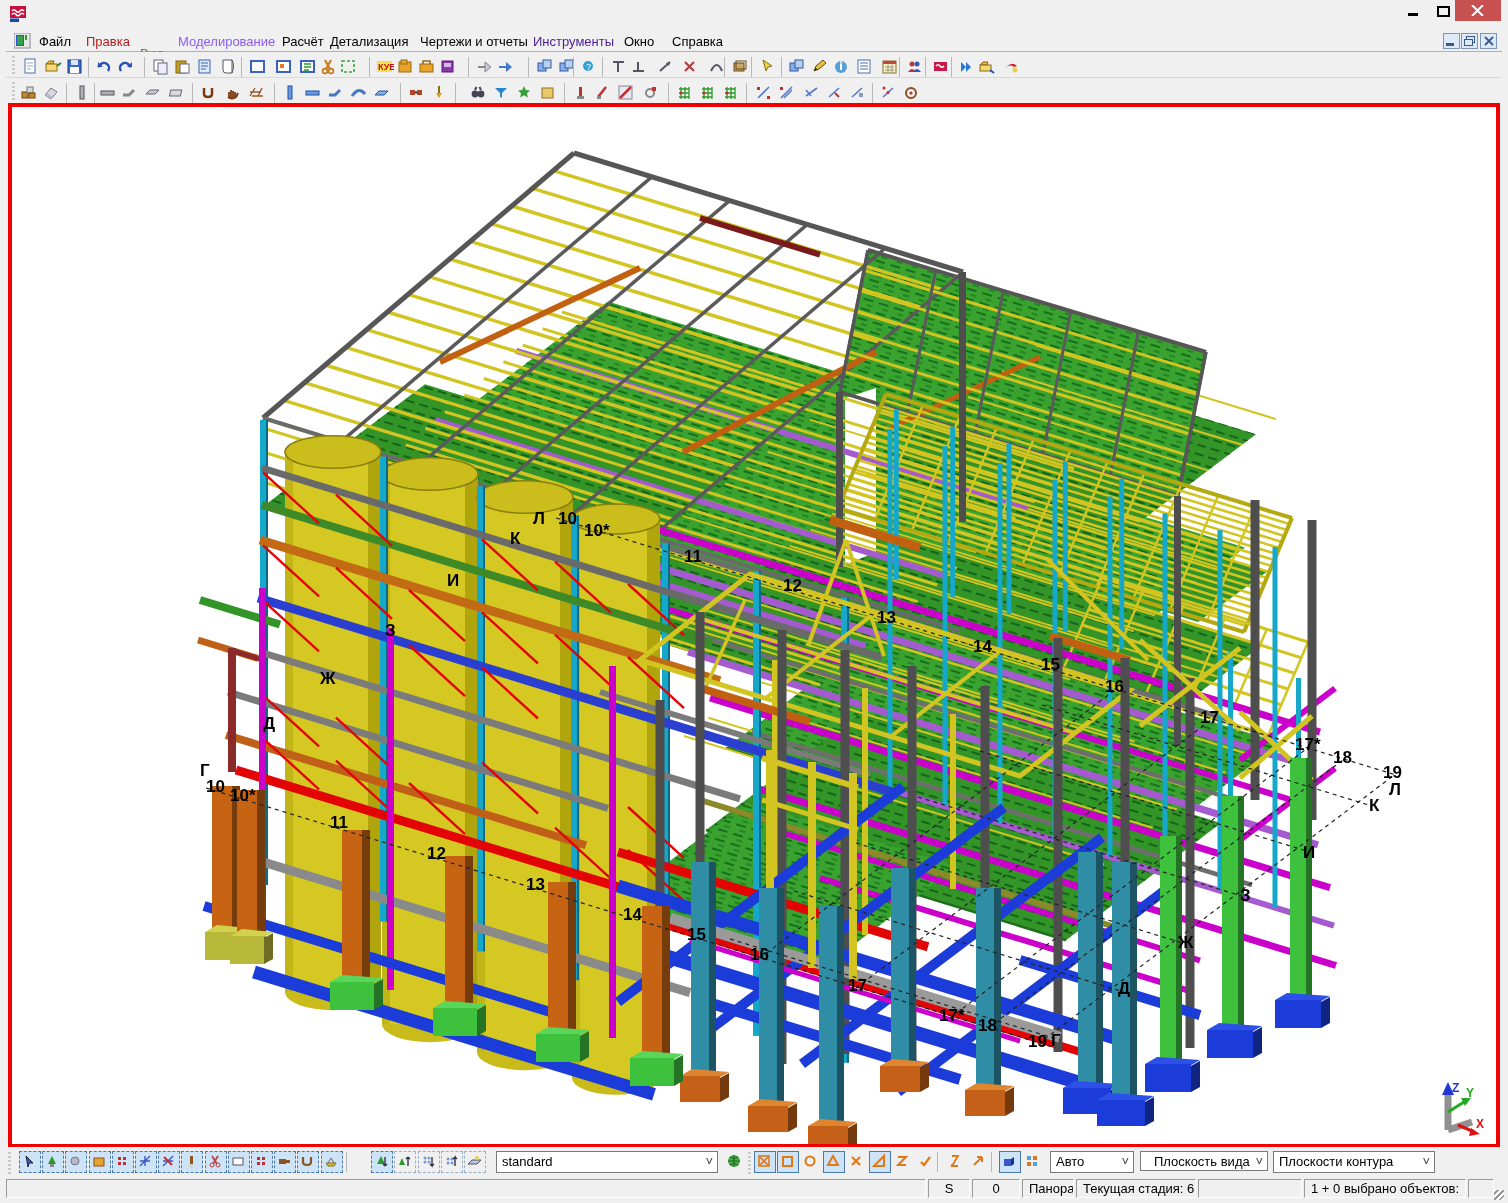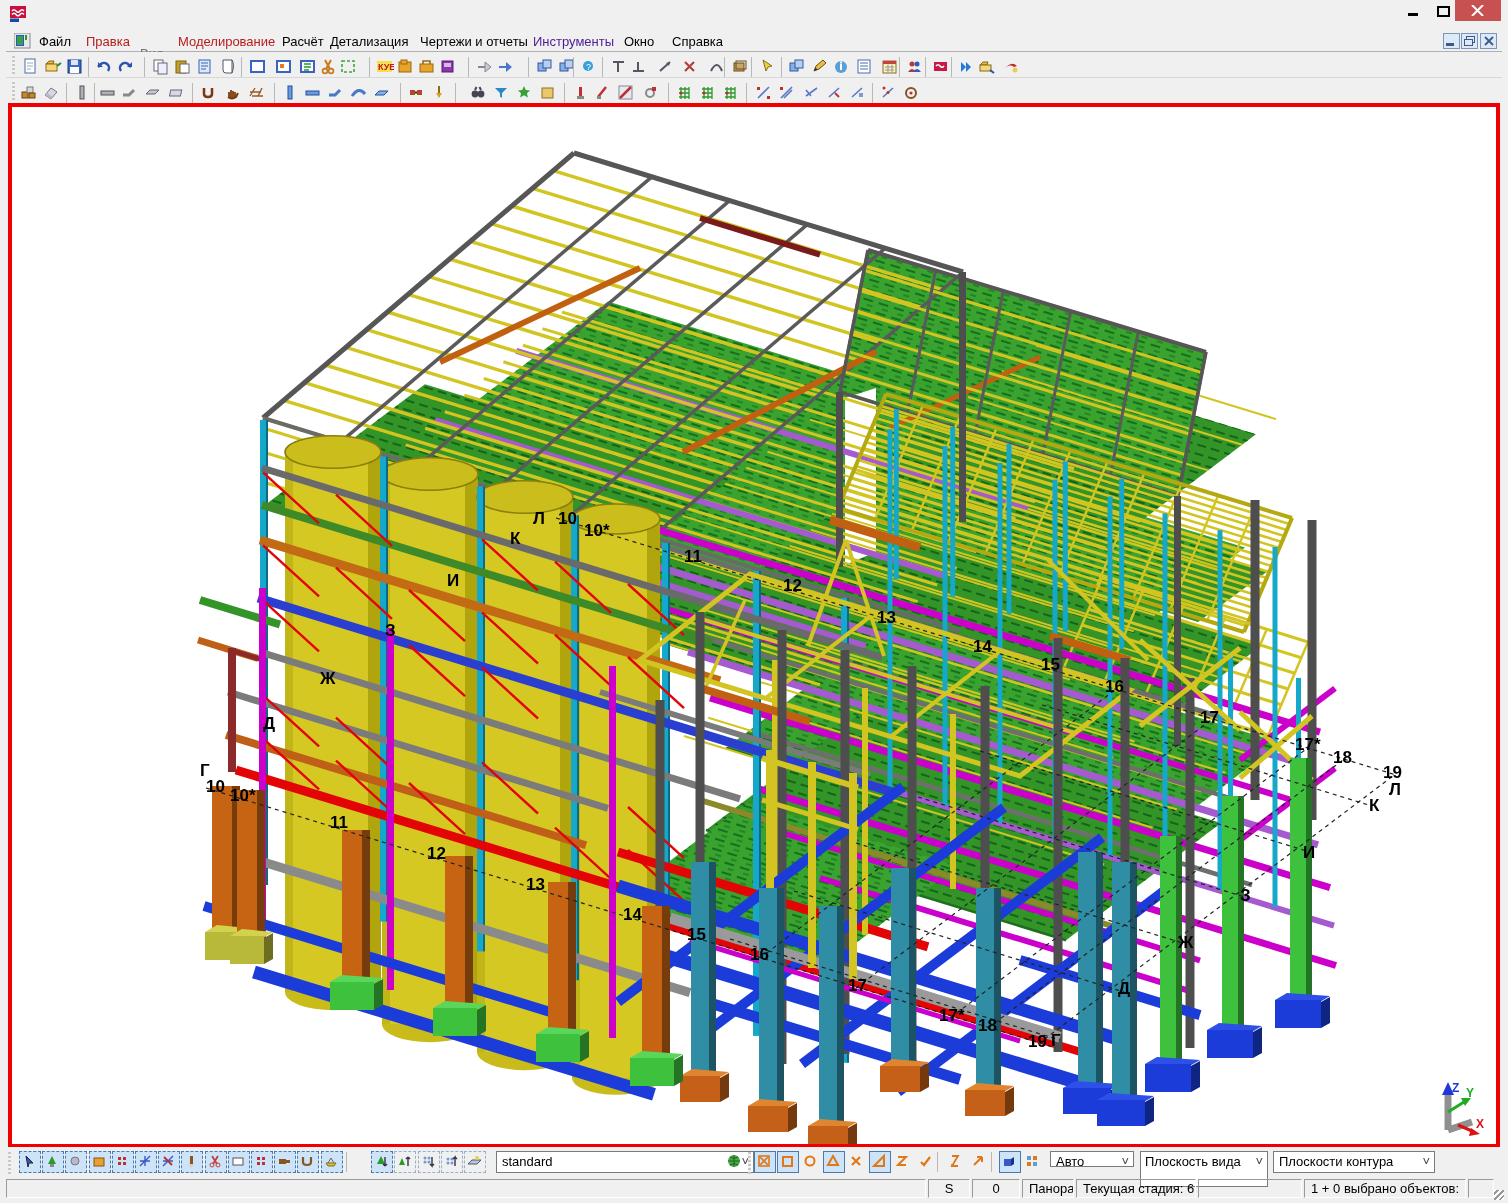--- a/index.html
+++ b/index.html
@@ -18,21 +18,21 @@
     <div style="position:absolute;left:6px;top:30px;width:1496px;height:21px;background:#f0f0f0;border-bottom:1px solid #b0b0b0"></div>
     <svg style="position:absolute;left:14px;top:33px" width="17" height="16" viewBox="0 0 17 16">
       <rect x="0" y="0" width="16" height="15" fill="#e8e8e8" stroke="#889"></rect>
       <rect x="2" y="2" width="8" height="11" fill="#2858c8"></rect>
       <rect x="3" y="3" width="6" height="9" fill="#38a048"></rect>
       <rect x="11" y="2" width="2" height="5" fill="#2a9a2a"></rect>
     </svg>
     <div style="position:absolute;left:39px;top:34px;font:13px 'Liberation Sans',sans-serif;color:#000">Файл</div>
     <div style="position:absolute;left:86px;top:34px;font:13px 'Liberation Sans',sans-serif;color:#b91c1c">Правка</div>
     <div style="position:absolute;left:140px;top:46px;font:13px 'Liberation Sans',sans-serif;color:#737373">Вид</div>
-    <div style="position:absolute;left:178px;top:34px;font:13px 'Liberation Sans',sans-serif;color:#b91c1c">Моделирование</div>
+    <div style="position:absolute;left:178px;top:34px;font:13px 'Liberation Sans',sans-serif;color:#8b5cf6">Моделирование</div>
     <div style="position:absolute;left:282px;top:34px;font:13px 'Liberation Sans',sans-serif;color:#000">Расчёт</div>
     <div style="position:absolute;left:330px;top:34px;font:13px 'Liberation Sans',sans-serif;color:#000">Детализация</div>
     <div style="position:absolute;left:420px;top:34px;font:13px 'Liberation Sans',sans-serif;color:#000">Чертежи и отчеты</div>
     <div style="position:absolute;left:533px;top:34px;font:13px 'Liberation Sans',sans-serif;color:#4c1d95">Инструменты</div>
     <div style="position:absolute;left:624px;top:34px;font:13px 'Liberation Sans',sans-serif;color:#000">Окно</div>
     <div style="position:absolute;left:672px;top:34px;font:13px 'Liberation Sans',sans-serif;color:#000">Справка</div>
     <div style="position:absolute;left:1443px;top:33px;width:17px;height:16px;background:#dde9f7;border:1px solid #7a96b8;box-sizing:border-box"></div>
     <div style="position:absolute;left:1461px;top:33px;width:17px;height:16px;background:#dde9f7;border:1px solid #7a96b8;box-sizing:border-box"></div>
     <div style="position:absolute;left:1480px;top:33px;width:17px;height:16px;background:#dde9f7;border:1px solid #7a96b8;box-sizing:border-box"></div>
     <div style="position:absolute;left:1446px;top:43px;width:8px;height:3px;background:#3a5a8a"></div>
@@ -951,21 +951,21 @@
         <circle cx="5" cy="10" r="1.5"></circle>
         <circle cx="9" cy="10" r="1.5"></circle>
       </g>
       <path d="M12 13 v-9 l-2 2 m2 -2 l2 2" stroke="#334" stroke-width="1.4" fill="none"></path>
     </svg>
     <div style="position:absolute;left:464px;top:1151px;width:22px;height:22px;background:#f0f0f0;border:1px dashed #9ab0c8;box-sizing:border-box"></div>
     <svg style="position:absolute;left:466px;top:1153px" width="18" height="18" viewBox="0 0 18 18">
       <path d="M2 11 l4 -4 h9 l-4 4z" fill="#b8c8e0" stroke="#556"></path>
       <circle cx="11" cy="5" r="2" fill="#e8d048"></circle>
     </svg>
-    <div style="position:absolute;left:496px;top:1151px;width:258px;height:22px;background:#fff;border:1px solid #7a7a7a;font:13px 'Liberation Sans',sans-serif;line-height:20px;padding-left:5px;box-sizing:border-box">standard<span style="position:absolute;right:4px;top:0;color:#444">˅</span></div>
+    <div style="position:absolute;left:496px;top:1151px;width:222px;height:22px;background:#fff;border:1px solid #7a7a7a;font:13px 'Liberation Sans',sans-serif;line-height:20px;padding-left:5px;box-sizing:border-box">standard<span style="position:absolute;right:4px;top:0;color:#444">˅</span></div>
     <svg style="position:absolute;left:726px;top:1153px" width="18" height="18" viewBox="0 0 18 18">
       <circle cx="8" cy="8" r="6" fill="#4aa84a"></circle>
       <path d="M2 8 h12 M8 2 v12 M4 4 q4 3 8 0 M4 12 q4 -3 8 0" stroke="#1a6a1a" fill="none"></path>
     </svg>
     <div style="position:absolute;left:748px;top:1152px;width:3px;height:22px;background:repeating-linear-gradient(180deg,#c8c8c8 0 2px,#f0f0f0 2px 4px)"></div>
     <div style="position:absolute;left:753.5px;top:1151px;width:22px;height:22px;background:#cde3f7;border:1px solid #4a7ab0;box-sizing:border-box"></div>
     <svg style="position:absolute;left:755.5px;top:1153px" width="18" height="18" viewBox="0 0 18 18">
       <rect x="3" y="3" width="10" height="10" fill="none" stroke="#e07818" stroke-width="1.6"></rect>
       <path d="M4 4 l8 8 m0 -8 l-8 8" stroke="#e07818" stroke-width="1.6"></path>
     </svg>
@@ -1009,22 +1009,22 @@
         <rect x="3" y="3" width="4" height="4"></rect>
         <rect x="9" y="9" width="4" height="4"></rect>
       </g>
       <g fill="#e07818">
         <rect x="9" y="3" width="4" height="4"></rect>
         <rect x="3" y="9" width="4" height="4"></rect>
       </g>
     </svg>
     <div style="position:absolute;left:937px;top:1152px;width:1px;height:20px;background:#b8b8b8"></div>
     <div style="position:absolute;left:991px;top:1152px;width:1px;height:20px;background:#b8b8b8"></div>
-    <div style="position:absolute;left:1050px;top:1151px;width:84px;height:16px;background:#fff;border:1px solid #7a7a7a;font:13px 'Liberation Sans',sans-serif;line-height:20px;padding-left:5px;box-sizing:border-box">Авто<span style="position:absolute;right:4px;top:0;color:#444">˅</span></div>
-    <div style="position:absolute;left:1140px;top:1151px;width:128px;height:36px;background:#fff;border:1px solid #7a7a7a;font:13px 'Liberation Sans',sans-serif;line-height:20px;padding-left:4px;box-sizing:border-box">Плоскость вида<span style="position:absolute;right:4px;top:0;color:#444">˅</span></div>
+    <div style="position:absolute;left:1050px;top:1151px;width:84px;height:22px;background:#fff;border:1px solid #7a7a7a;font:13px 'Liberation Sans',sans-serif;line-height:20px;padding-left:5px;box-sizing:border-box">Авто<span style="position:absolute;right:4px;top:0;color:#444">˅</span></div>
+    <div style="position:absolute;left:1140px;top:1151px;width:128px;height:20px;background:#fff;border:1px solid #7a7a7a;font:13px 'Liberation Sans',sans-serif;line-height:20px;padding-left:13px;box-sizing:border-box">Плоскость вида<span style="position:absolute;right:4px;top:0;color:#444">˅</span></div>
     <div style="position:absolute;left:1273px;top:1151px;width:162px;height:22px;background:#fff;border:1px solid #7a7a7a;font:13px 'Liberation Sans',sans-serif;line-height:20px;padding-left:5px;box-sizing:border-box">Плоскости контура<span style="position:absolute;right:4px;top:0;color:#444">˅</span></div>
     <div style="position:absolute;left:6px;top:1179px;width:920px;height:19px;border:1px solid;border-color:#9a9a9a #fff #fff #9a9a9a;box-sizing:border-box;font:13px 'Liberation Sans',sans-serif;line-height:17px;padding-left:6px;text-align:left;color:#000;overflow:hidden"></div>
     <div style="position:absolute;left:928px;top:1179px;width:42px;height:19px;border:1px solid;border-color:#9a9a9a #fff #fff #9a9a9a;box-sizing:border-box;font:13px 'Liberation Sans',sans-serif;line-height:17px;padding-left:0px;text-align:center;color:#000;overflow:hidden">S</div>
     <div style="position:absolute;left:972px;top:1179px;width:48px;height:19px;border:1px solid;border-color:#9a9a9a #fff #fff #9a9a9a;box-sizing:border-box;font:13px 'Liberation Sans',sans-serif;line-height:17px;padding-left:0px;text-align:center;color:#000;overflow:hidden">0</div>
     <div style="position:absolute;left:1022px;top:1179px;width:52px;height:19px;border:1px solid;border-color:#9a9a9a #fff #fff #9a9a9a;box-sizing:border-box;font:13px 'Liberation Sans',sans-serif;line-height:17px;padding-left:6px;text-align:left;color:#000;overflow:hidden">Панорам</div>
     <div style="position:absolute;left:1076px;top:1179px;width:120px;height:19px;border:1px solid;border-color:#9a9a9a #fff #fff #9a9a9a;box-sizing:border-box;font:13px 'Liberation Sans',sans-serif;line-height:17px;padding-left:6px;text-align:left;color:#000;overflow:hidden">Текущая стадия: 6</div>
     <div style="position:absolute;left:1198px;top:1179px;width:104px;height:19px;border:1px solid;border-color:#9a9a9a #fff #fff #9a9a9a;box-sizing:border-box;font:13px 'Liberation Sans',sans-serif;line-height:17px;padding-left:6px;text-align:left;color:#000;overflow:hidden"></div>
     <div style="position:absolute;left:1304px;top:1179px;width:162px;height:19px;border:1px solid;border-color:#9a9a9a #fff #fff #9a9a9a;box-sizing:border-box;font:13px 'Liberation Sans',sans-serif;line-height:17px;padding-left:6px;text-align:left;color:#000;overflow:hidden">1 + 0 выбрано объектов:</div>
     <div style="position:absolute;left:1468px;top:1179px;width:26px;height:19px;border:1px solid;border-color:#9a9a9a #fff #fff #9a9a9a;box-sizing:border-box;font:13px 'Liberation Sans',sans-serif;line-height:17px;padding-left:6px;text-align:left;color:#000;overflow:hidden"></div>
     <div style="position:absolute;left:1494px;top:1190px;width:10px;height:10px;background:repeating-linear-gradient(135deg,#fff 0 2px,#999 2px 4px)"></div>

